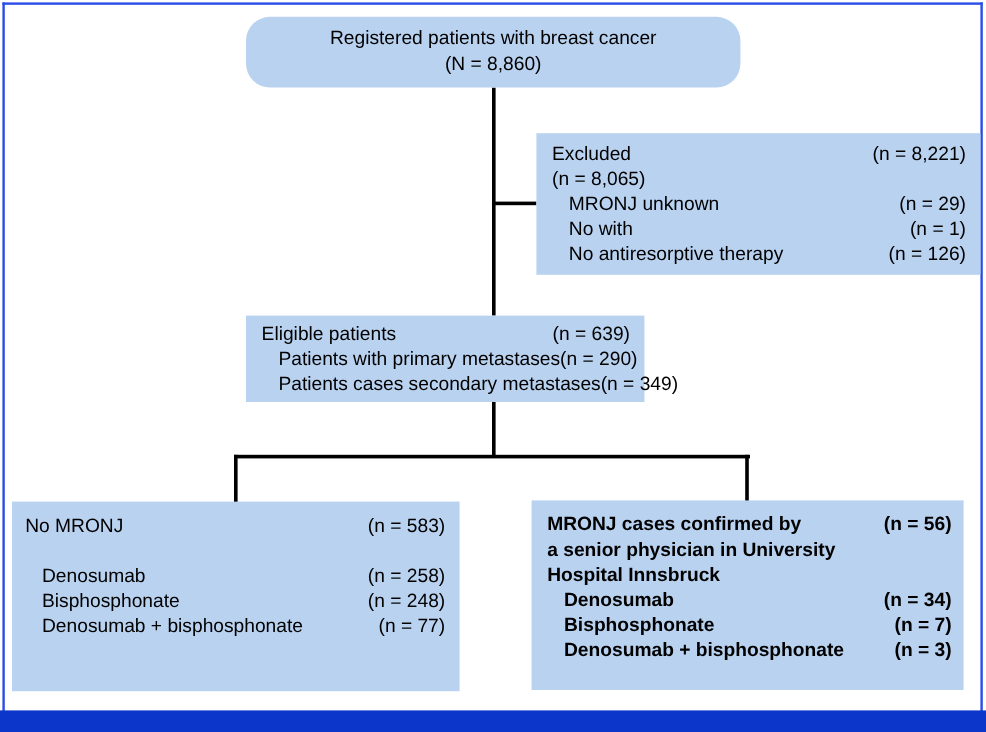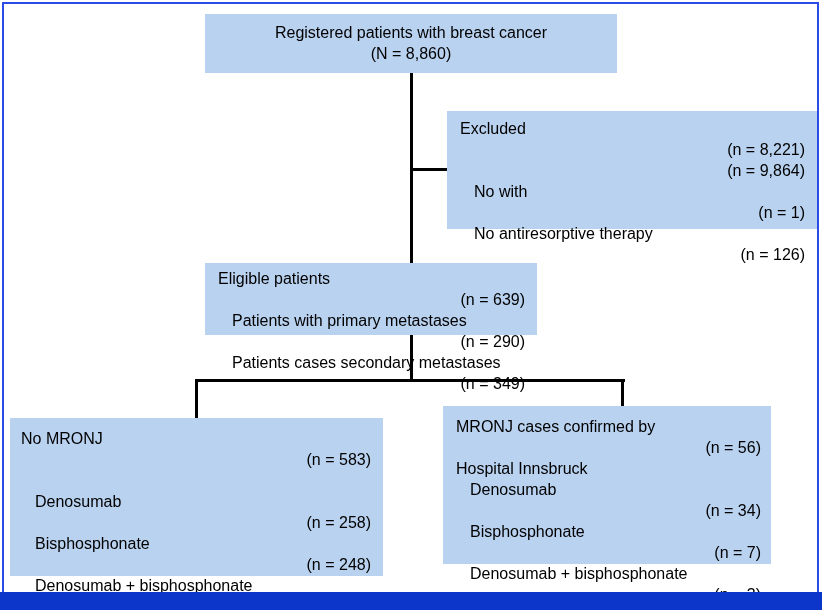--- a/index.html
+++ b/index.html
@@ -12,31 +12,31 @@
     border:2px solid #2b4ce6; border-bottom:none;
   }
   .footer-bar {
     position:absolute; left:0; right:0; bottom:0; height:18px; background:#0c35c9;
   }
   .node {
     position:absolute; background:#b9d2f0; color:#000;
     font-size:16px; line-height:21px; box-sizing:border-box;
   }
   .line { position:absolute; background:#000000; }
-  .row { display:flex; justify-content:space-between;flex-direction:column; }
+  .row { display:flex; justify-content:space-between; }
   .lbl { white-space:nowrap; }
   .lbl.indent { padding-left:14px; }
   .val { white-space:nowrap; text-align:right; }
   .blank-row { height:21px; }
 
-  .registered-box { left:205px; top:14px; width:412px; height:59px; text-align:center; padding-top:8px; }
+  .registered-box { left:205px; top:14px; width:412px; height:59px; text-align:center; padding-top:8px;border-radius:20px; }
   .excluded-box   { left:447px; top:111px; width:370px; height:118px; padding:7px 12px 0 13px; }
   .eligible-box   { left:205px; top:263px; width:332px; height:72px; padding:5px 12px 0 13px; }
   .no-mronj-box   { left:10px;  top:418px; width:373px; height:158px; padding:10px 12px 0 11px; }
-  .mronj-box      { left:443px; top:406px; width:328px; height:158px; padding:10px 10px 0 13px; }
+  .mronj-box      { left:443px; top:417px; width:360px; height:158px; padding:10px 10px 0 13px;font-weight:bold; }
 
   .v-top     { left:410px; top:73px;  width:3px;  height:190px; }
   .h-excl    { left:411px; top:168px; width:36px; height:3px; }
   .v-mid     { left:410px; top:335px; width:3px;  height:46px; }
   .h-branch  { left:195px; top:379px; width:430px; height:3px; }
   .v-left    { left:195px; top:379px; width:3px;  height:40px; }
   .v-right   { left:621px; top:379px; width:3px;  height:39px; }
 </style>
 </head>
 <body>
@@ -56,21 +56,25 @@
     <div>Registered patients with breast cancer</div>
     <div>(N = 8,860)</div>
   </div>
 
   <div class="node excluded-box">
     <div class="row">
       <span class="lbl">Excluded</span>
       <span class="val">(n = 8,221)</span>
     </div>
     <div class="row">
-      <span class="val">(n = 9,864)</span>
+      <span class="val">(n = 8,065)</span>
+    </div>
+    <div class="row">
+      <span class="lbl indent">MRONJ unknown</span>
+      <span class="val">(n = 29)</span>
     </div>
     <div class="row">
       <span class="lbl indent">No with</span>
       <span class="val">(n = 1)</span>
     </div>
     <div class="row">
       <span class="lbl indent">No antiresorptive therapy</span>
       <span class="val">(n = 126)</span>
     </div>
   </div>
@@ -109,20 +113,24 @@
       <span class="val">(n = 77)</span>
     </div>
   </div>
 
   <div class="node mronj-box">
     <div class="row">
       <span class="lbl">MRONJ cases confirmed by</span>
       <span class="val">(n = 56)</span>
     </div>
     <div class="row">
+      <span class="lbl">a senior physician in University</span>
+      <span class="val"></span>
+    </div>
+    <div class="row">
       <span class="lbl">Hospital Innsbruck</span>
       <span class="val"></span>
     </div>
     <div class="row">
       <span class="lbl indent">Denosumab</span>
       <span class="val">(n = 34)</span>
     </div>
     <div class="row">
       <span class="lbl indent">Bisphosphonate</span>
       <span class="val">(n = 7)</span>

